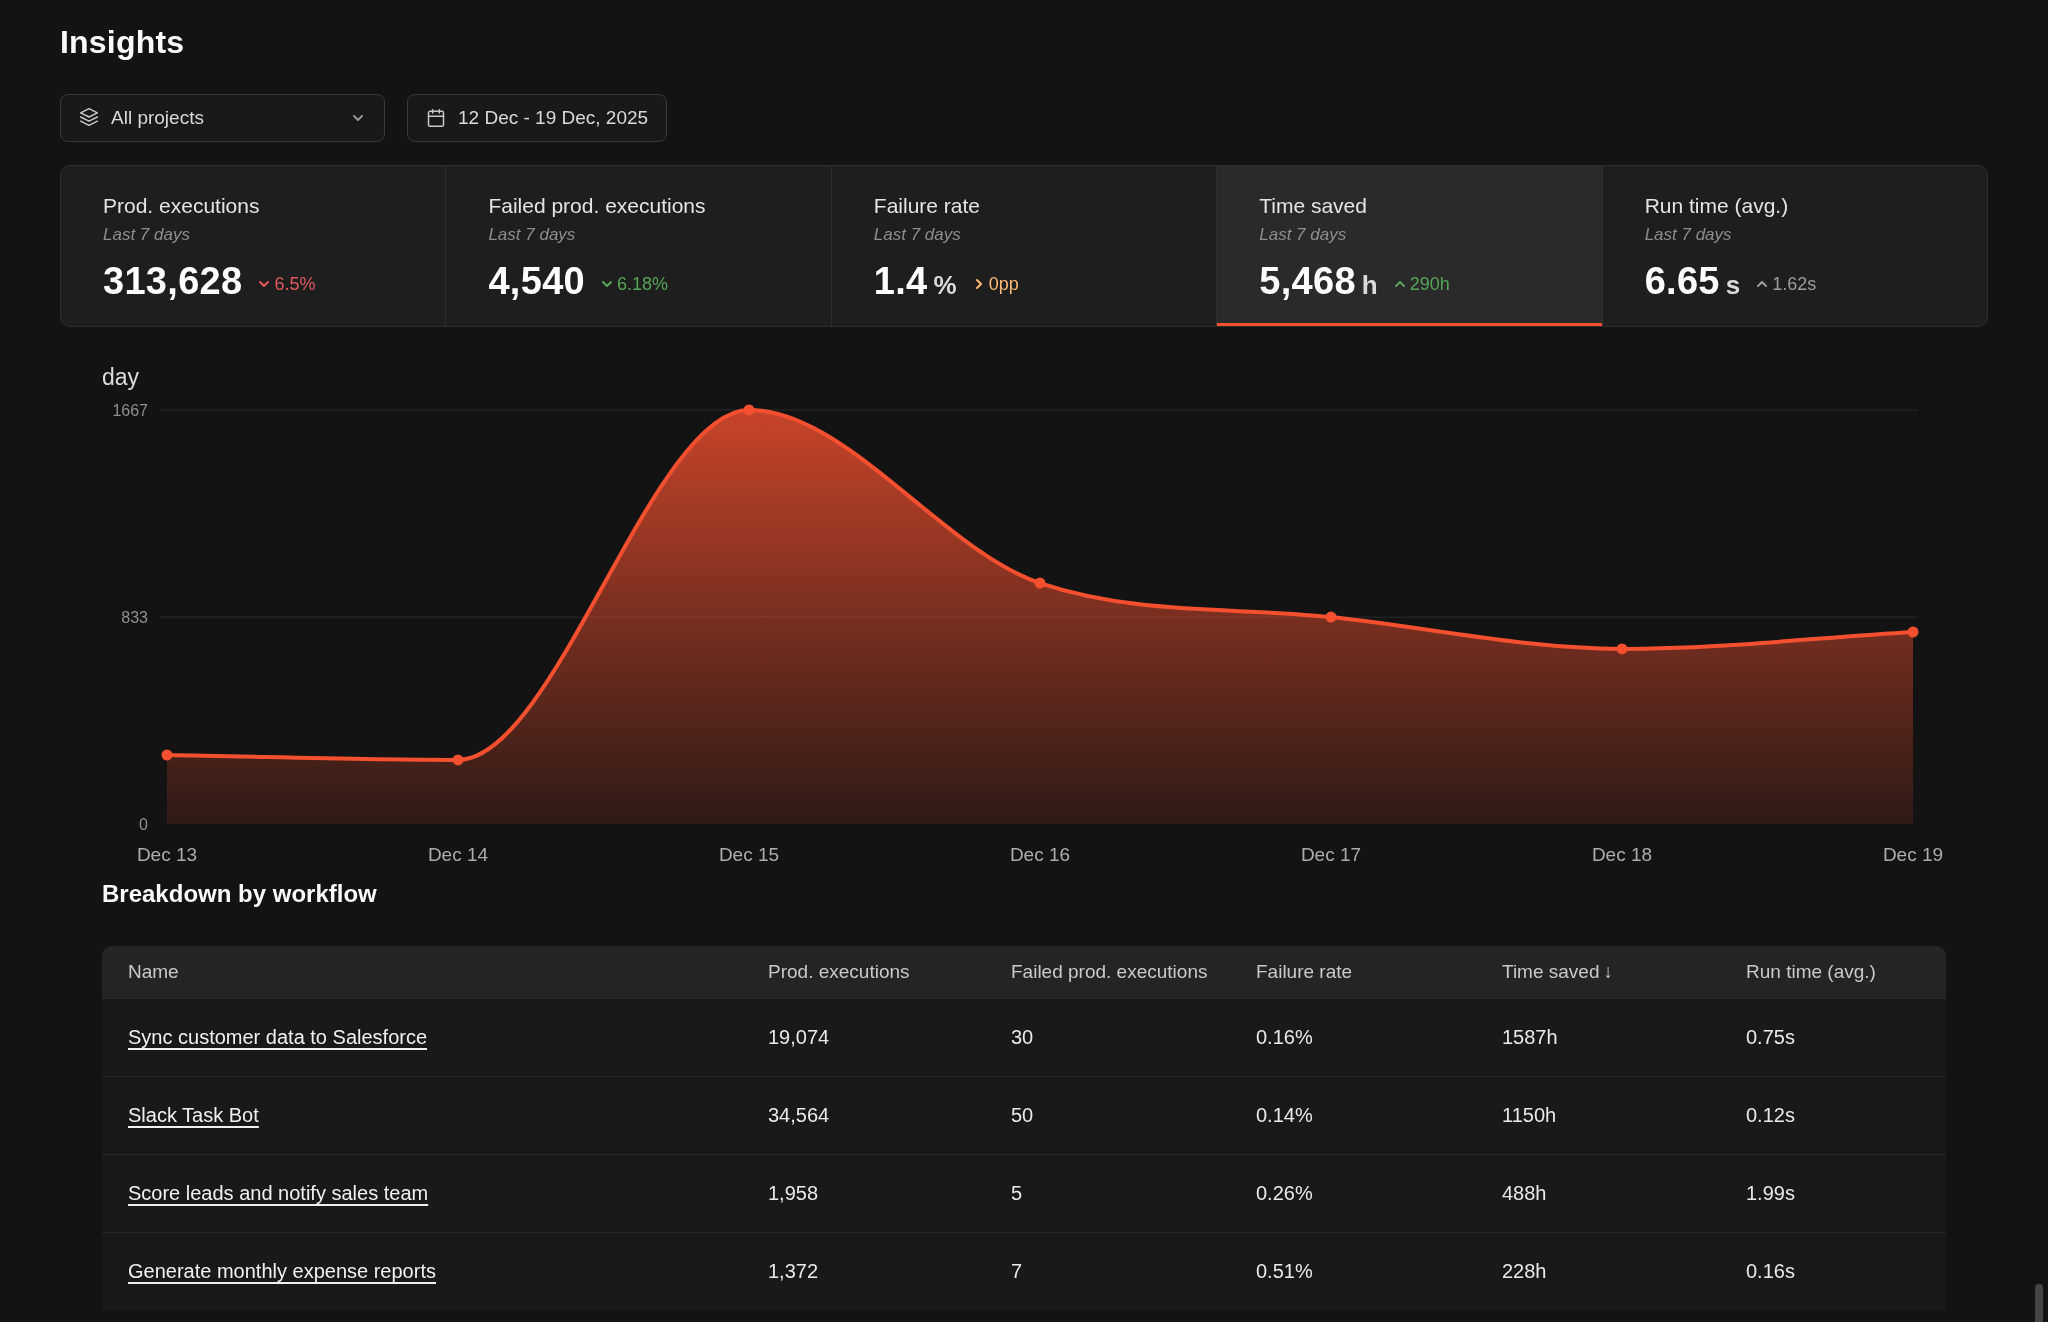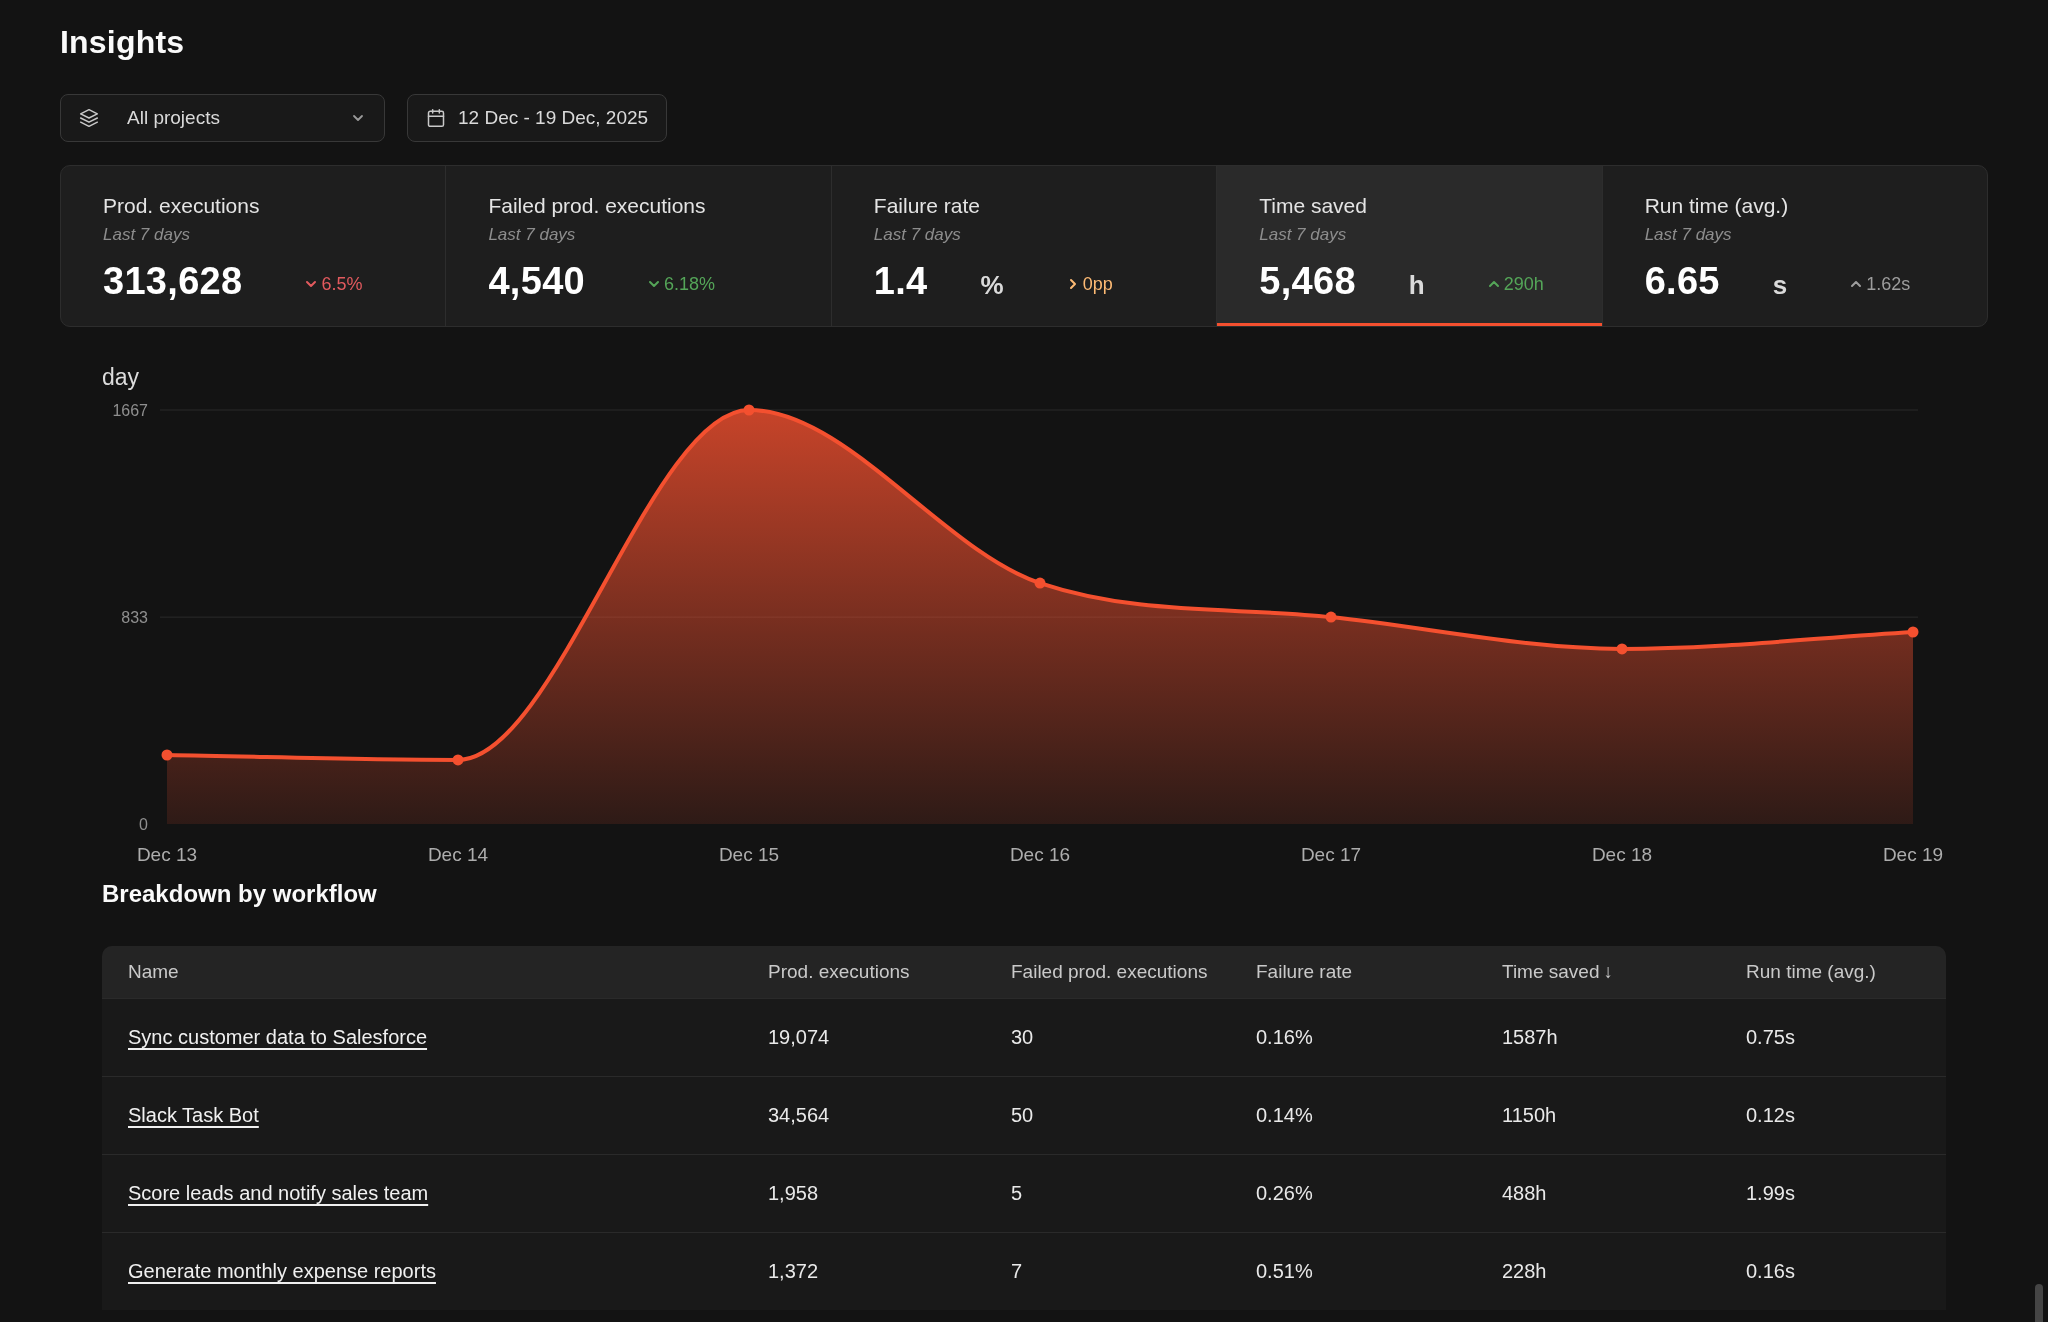--- a/index.html
+++ b/index.html
@@ -17,37 +17,37 @@
   .page-title{position:absolute;left:60px;top:24px;font-size:32px;font-weight:700;color:#fafafa;letter-spacing:.2px;}
 
   
   .filters{position:absolute;left:60px;top:94px;display:flex;gap:22px;}
   .filter-btn{
     display:flex;align-items:center;height:48px;
     background:#191919;border:1px solid #383838;border-radius:8px;
     color:#dadada;font-size:19px;font-family:inherit;cursor:pointer;padding:0 18px;
   }
   .btn-project{width:325px;justify-content:space-between;}
-  .btn-left{display:flex;align-items:center;gap:28px;}
+  .btn-left{display:flex;align-items:flex-start;gap:12px;}
   .btn-date{gap:12px;}
   .icon{display:inline-flex;flex:none;color:#c9c9c9;}
   .chev-icon{color:#9a9a9a;}
 
   
   .cards{
     position:absolute;left:60px;top:165px;width:1928px;height:162px;
     display:flex;background:#1e1e1e;border:1px solid #2d2d2d;border-radius:10px;overflow:hidden;
   }
   .metric-card{flex:1 1 0;padding:28px 0 0 42px;border-right:1px solid #2d2d2d;cursor:pointer;position:relative;}
   .metric-card:last-child{border-right:none;}
   .metric-card.selected{background:#2a2a2a;}
   .metric-card.selected::after{content:"";position:absolute;left:0;right:0;bottom:0;height:3px;background:#f4502f;}
   .m-title{font-size:21px;color:#e4e4e4;font-weight:500;}
   .m-sub{font-size:17px;color:#8d8d8d;margin-top:7px;font-style:italic;}
-  .m-valrow{margin-top:15px;display:flex;align-items:baseline;gap:47px;}
+  .m-valrow{margin-top:15px;display:flex;align-items:baseline;}
   .m-value{font-size:38px;font-weight:700;color:#ffffff;letter-spacing:.3px;}
   .m-unit{font-size:26px;font-weight:700;color:#dadada;margin-left:6px;}
   .m-unit:empty{display:none;}
   .m-delta{display:inline-flex;align-items:center;font-size:18px;margin-left:14px;font-weight:500;position:relative;top:-2px;}
   .m-delta .chev{flex:none;}
   .chev.dir-up{transform:rotate(180deg);}
   .chev.dir-neutral{transform:rotate(-90deg);}
   .m-delta-text{margin-left:2px;}
 
   

